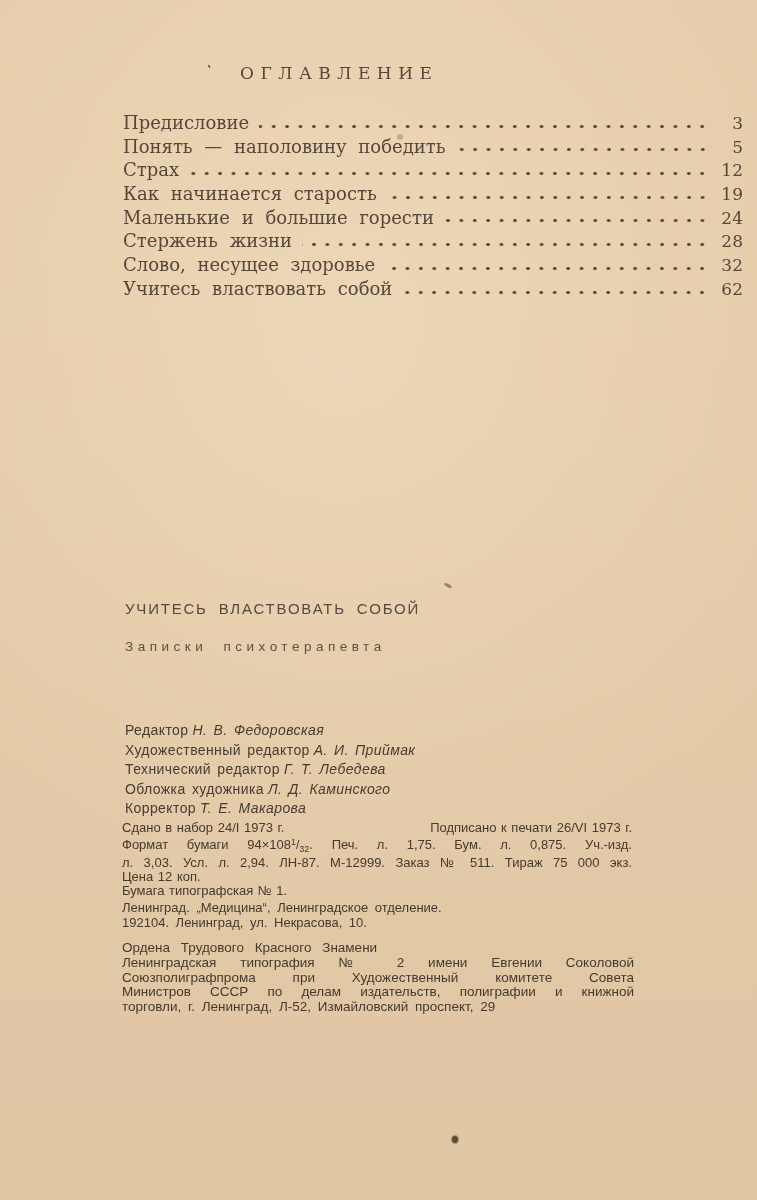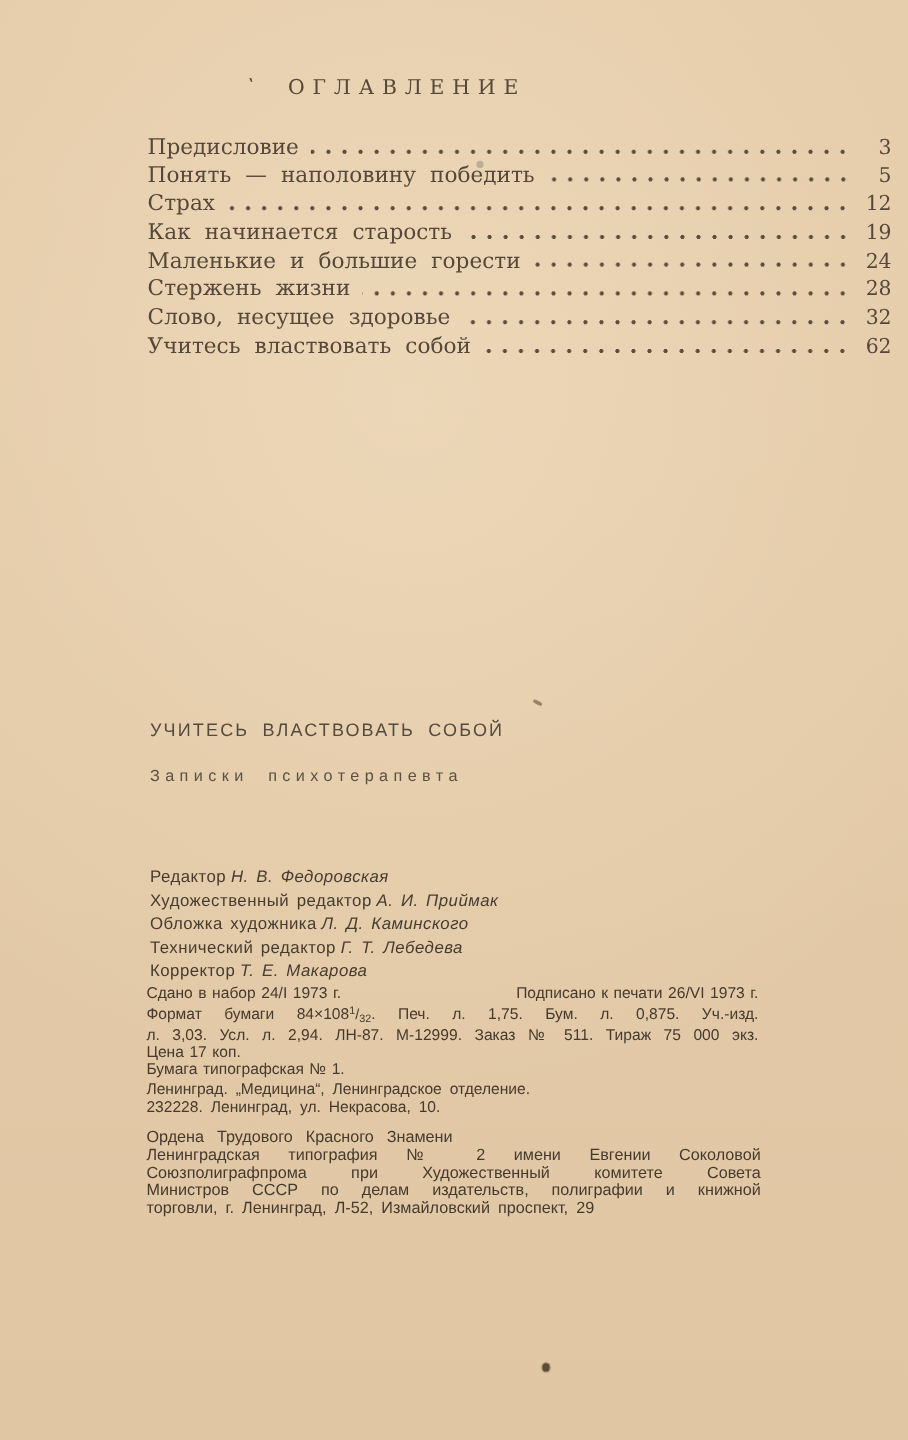--- a/index.html
+++ b/index.html
@@ -170,46 +170,46 @@
   <div class="subtitle">Записки психотерапевта</div>
 
   <div class="credits">
     <div class="credit-line">
       <span class="credit-role">Редактор</span><span class="credit-name">Н. В. Федоровская</span>
     </div>
     <div class="credit-line">
       <span class="credit-role">Художественный редактор</span><span class="credit-name">А. И. Приймак</span>
     </div>
     <div class="credit-line">
+      <span class="credit-role">Технический редактор</span><span class="credit-name">Г. Т. Лебедева</span>
+    </div>
+    <div class="credit-line">
       <span class="credit-role">Обложка художника</span><span class="credit-name">Л. Д. Каминского</span>
-    </div>
-    <div class="credit-line">
-      <span class="credit-role">Технический редактор</span><span class="credit-name">Г. Т. Лебедева</span>
     </div>
     <div class="credit-line">
       <span class="credit-role">Корректор</span><span class="credit-name">Т. Е. Макарова</span>
     </div>
   </div>
 
   <div class="imprint">
     <div class="imp-line1">
       <span>Сдано в набор 24/I 1973 г.</span>
       <span>Подписано к печати 26/VI 1973 г.</span>
     </div>
     <div class="imp-just">
-      <span>Формат бумаги 84×108</span><sup class="frac-sup">1</sup><span class="frac-slash">/</span><sub class="frac-sub">32</sub><span>. Печ. л. 1,75. Бум. л. 0,875. Уч.-изд.</span>
+      <span>Формат бумаги 94×108</span><sup class="frac-sup">1</sup><span class="frac-slash">/</span><sub class="frac-sub">32</sub><span>. Печ. л. 1,75. Бум. л. 0,875. Уч.-изд.</span>
     </div>
     <div class="imp-just">л. 3,03. Усл. л. 2,94. ЛН-87. М-12999. Заказ № 511. Тираж 75 000 экз.</div>
-    <div>Цена 17 коп.</div>
+    <div>Цена 12 коп.</div>
     <div>Бумага типографская № 1.</div>
   </div>
 
   <div class="publisher">
     <div>Ленинград. „Медицина“, Ленинградское отделение.</div>
-    <div>232228. Ленинград, ул. Некрасова, 10.</div>
+    <div>192104. Ленинград, ул. Некрасова, 10.</div>
   </div>
 
   <div class="printer">
     <div class="pr-spread">Ордена Трудового Красного Знамени</div>
     <div class="pr-just">Ленинградская типография № 2 имени Евгении Соколовой</div>
     <div class="pr-just">Союзполиграфпрома при Художественный комитете Совета</div>
     <div class="pr-just">Министров СССР по делам издательств, полиграфии и книжной</div>
     <div class="pr-last">торговли, г. Ленинград, Л-52, Измайловский проспект, 29</div>
   </div>
 

